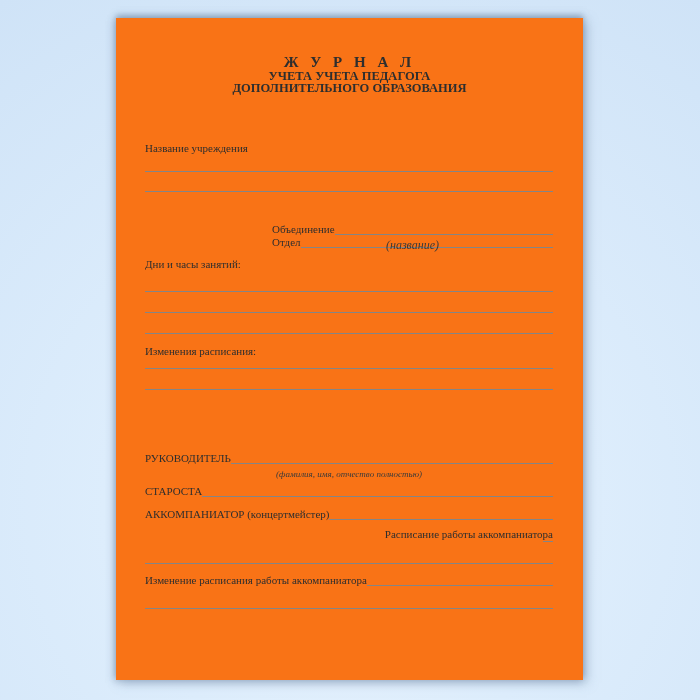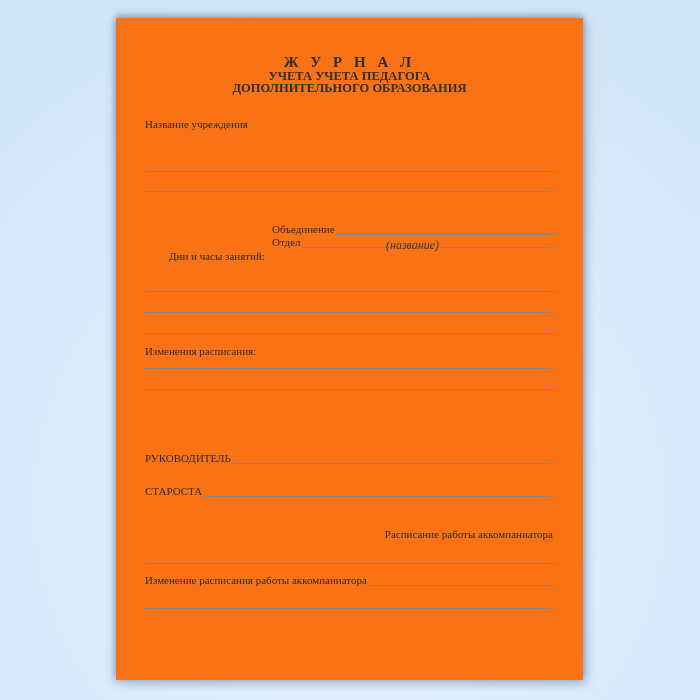--- a/index.html
+++ b/index.html
@@ -24,22 +24,22 @@
   }
   .title-block { position: absolute; top: 36px; left: 0; right: 0; text-align: center; }
   .t1 { font-size: 15px; font-weight: bold; letter-spacing: 4px; line-height: 17px; white-space: nowrap; }
   .t23 { font-size: 12.5px; font-weight: bold; line-height: 11.5px; white-space: nowrap; }
   .row { position: absolute; display: flex; align-items: flex-end; height: 15px; font-size: 11px; }
   .row .fill { flex: 1 1 auto; border-bottom: 1px solid #858585; margin-bottom: 1px; min-width: 10px; }
   .row .lbl { white-space: nowrap; line-height: 13px; }
   .row-year { left: 0; right: 0; top: 82px; justify-content: center; }
   .row-year .fill { flex: 0 0 122px; }
   .lbl-free { position: absolute; left: 29px; font-size: 11px; line-height: 13px; white-space: nowrap; }
-  .lbl-institution { top: 100px; }
-  .lbl-days { top: 232px; margin-left: 24px; }
+  .lbl-institution { top: 124px; }
+  .lbl-days { top: 240px; }
   .lbl-changes { top: 327px; text-align: right; }
   .uline { position: absolute; left: 29px; right: 30px; height: 0; border-top: 1px solid #858585; }
   .u1 { top: 153px; } .u2 { top: 173px; }
   .u3 { top: 273px; } .u4 { top: 294px; } .u5 { top: 315px; }
   .u6 { top: 350px; } .u7 { top: 371px; }
   .u8 { top: 545px; } .u9 { top: 590px; }
   .row-department  { left: 156px; right: 30px; top: 181px; margin-top: 35px; }
   .row-association { left: 156px; right: 30px; top: 203px; }
   .caption { position: absolute; font-style: italic; text-align: center; color: #3a3a3a; }
   .caption-association { left: 156px; right: 30px; top: 220px; font-size: 12px; }
@@ -85,26 +85,31 @@
   <div class="uline u5"></div>
 
   <div class="lbl-free lbl-changes">Изменения расписания:</div>
   <div class="uline u6"></div>
   <div class="uline u7"></div>
 
   <div class="row row-head">
     <span class="lbl">РУКОВОДИТЕЛЬ</span>
     <span class="fill"></span>
   </div>
+  <div class="caption caption-head">(фамилия, имя, отчество полностью)</div>
 
   <div class="row row-starosta">
     <span class="lbl">СТАРОСТА</span>
     <span class="fill"></span>
   </div>
 
+  <div class="row row-accompanist">
+    <span class="lbl">АККОМПАНИАТОР (концертмейстер)</span>
+    <span class="fill"></span>
+  </div>
 
   <div class="row row-acc-schedule">
     <span class="lbl">Расписание работы аккомпаниатора</span>
     <span class="fill"></span>
   </div>
   <div class="uline u8"></div>
 
   <div class="row row-acc-change">
     <span class="lbl">Изменение расписания работы аккомпаниатора</span>
     <span class="fill"></span>

